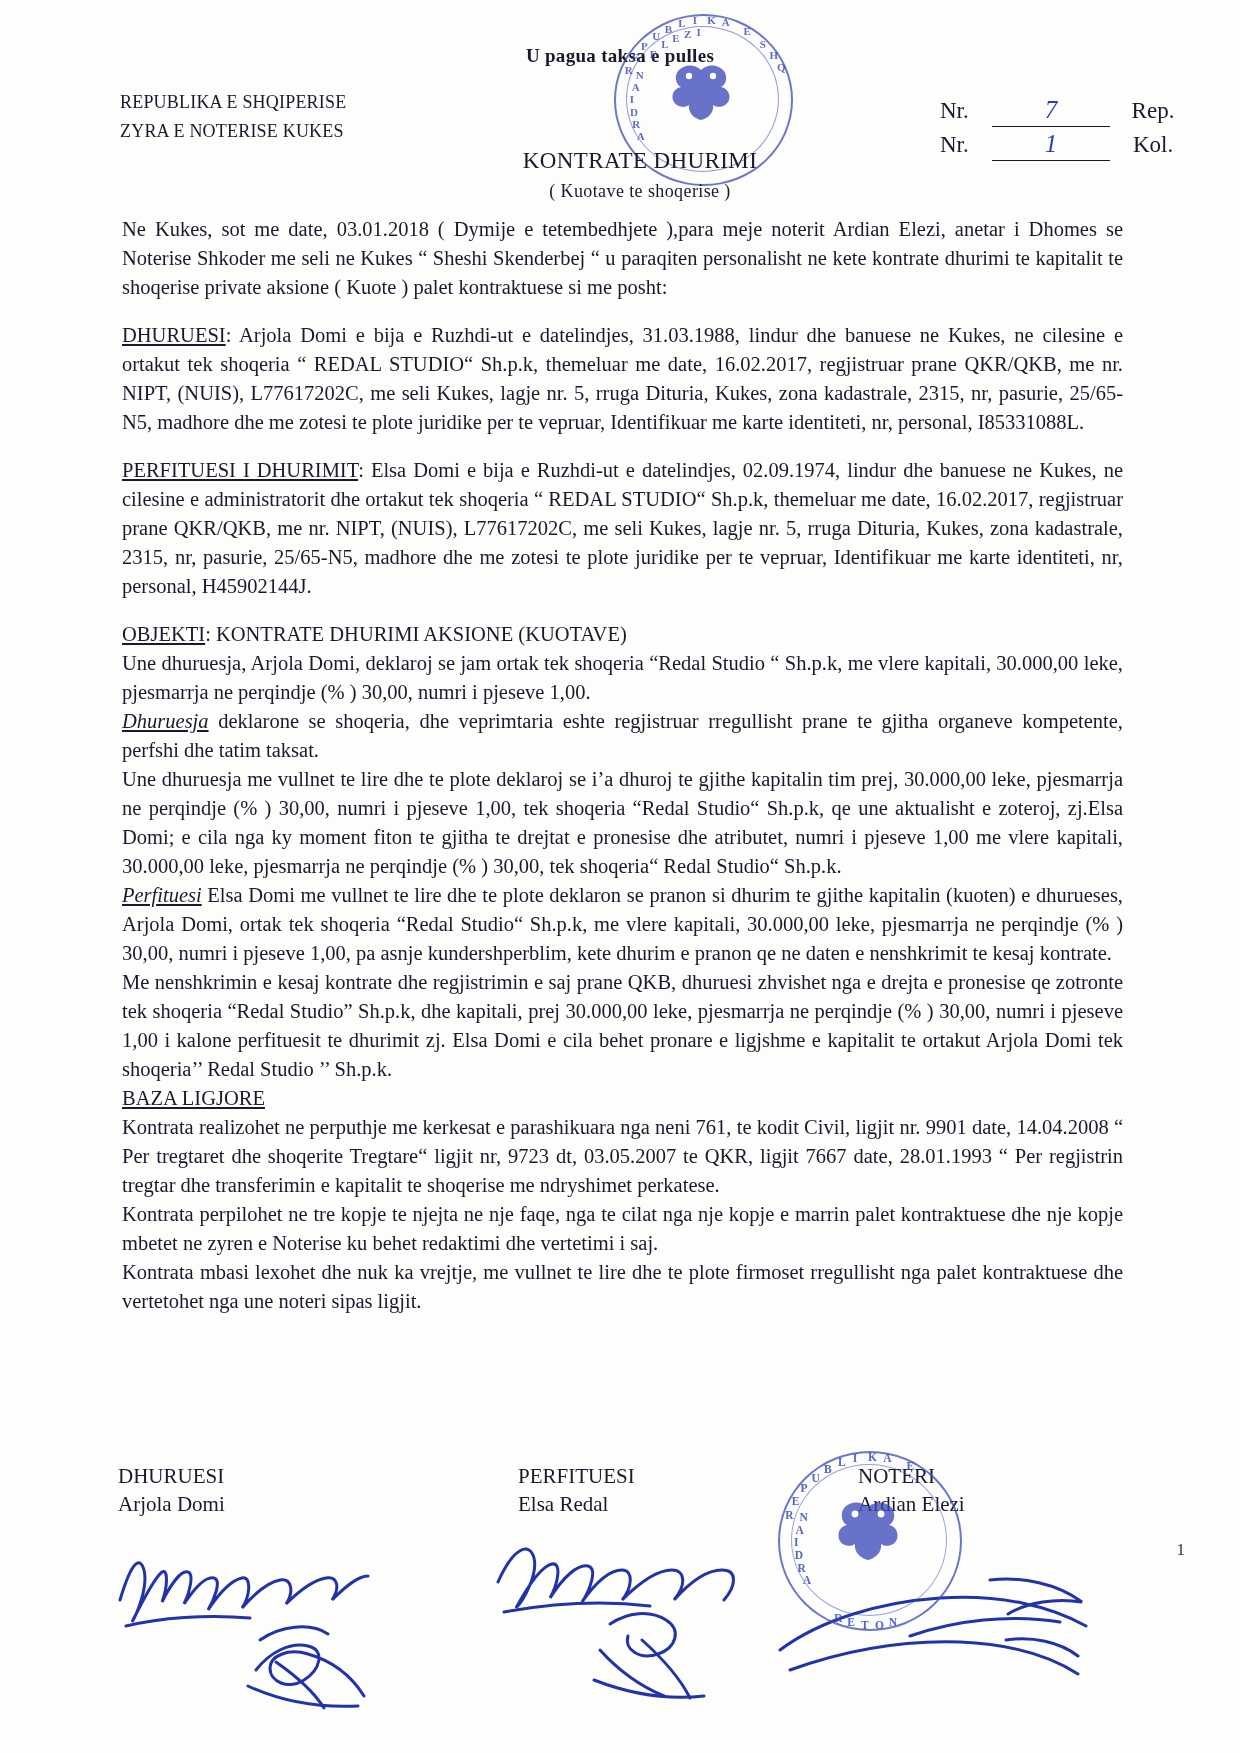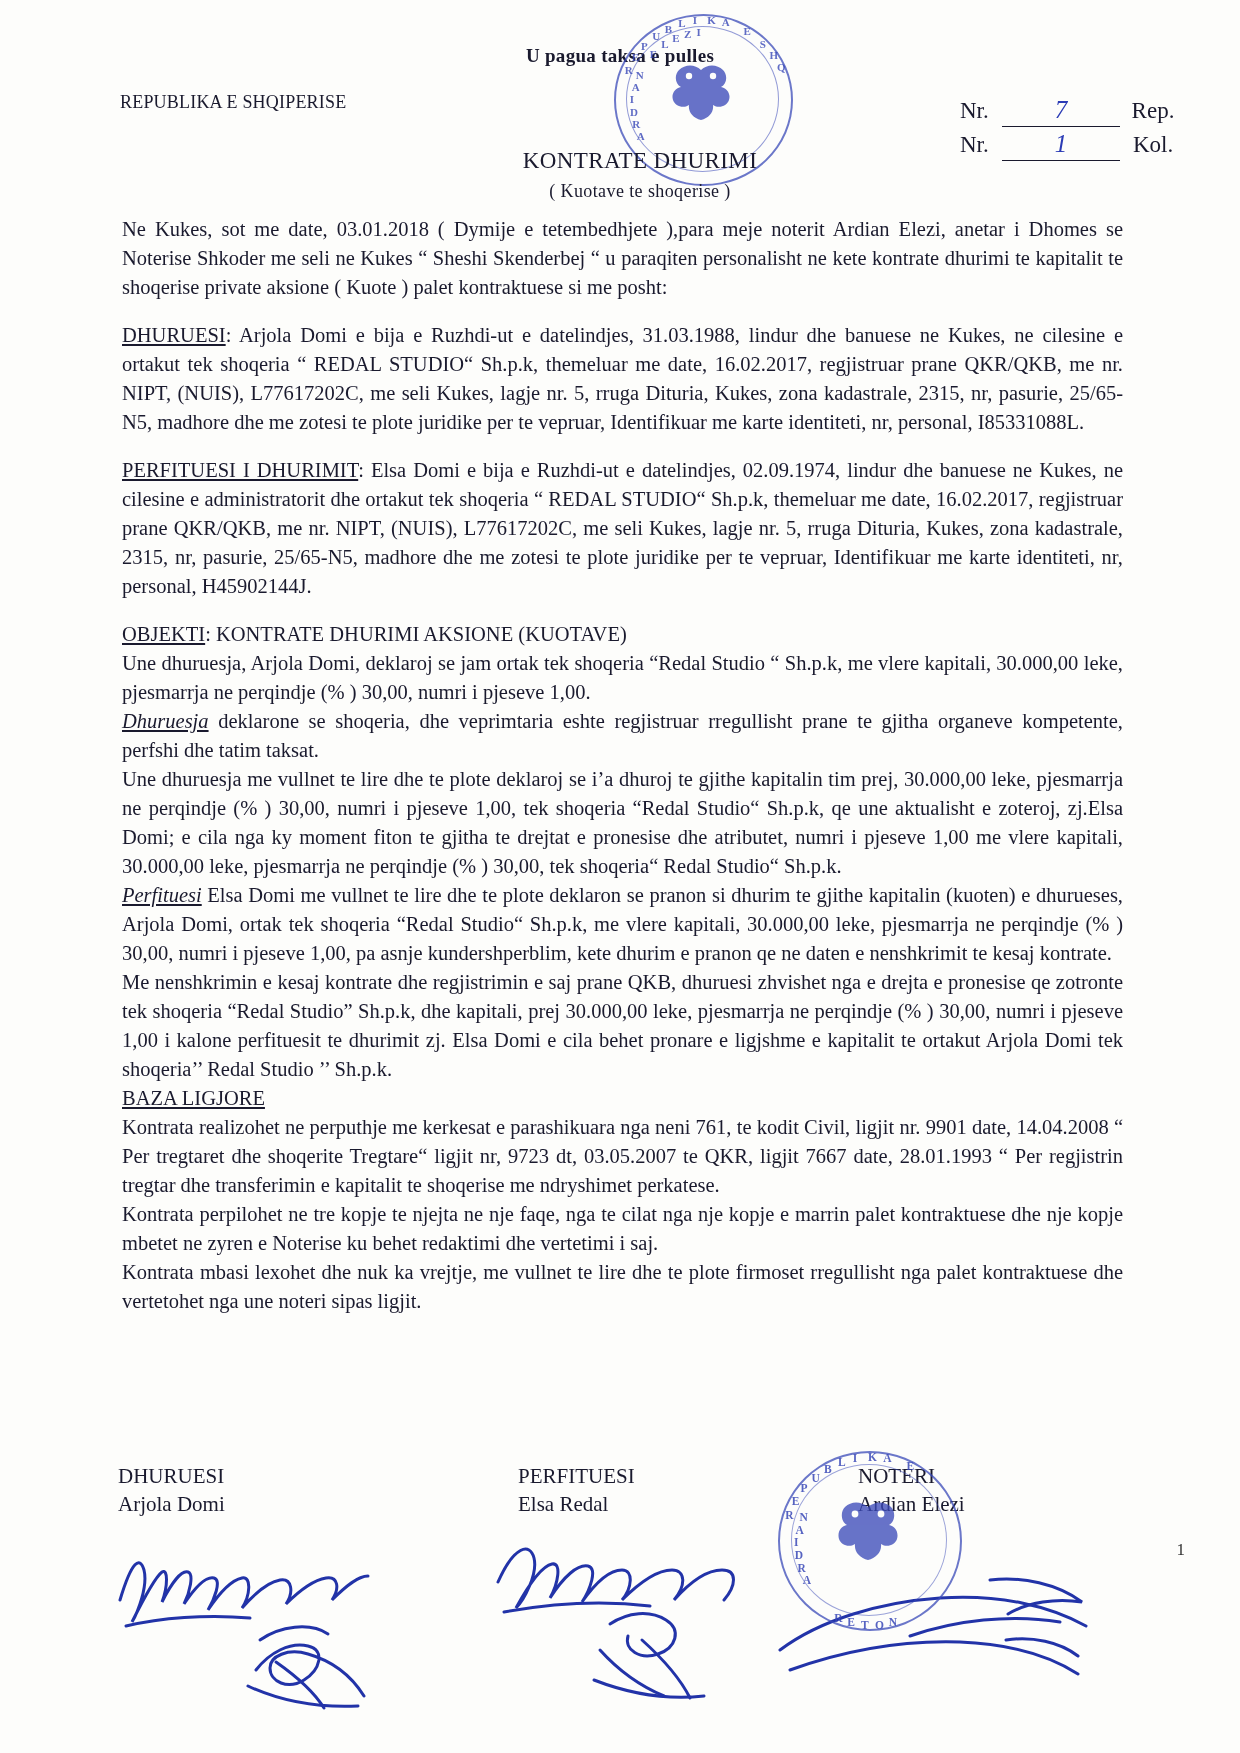--- a/index.html
+++ b/index.html
@@ -111,21 +111,21 @@
     position: absolute;
     right: 60px;
     top: 93px;
     font-size: 23px;
     line-height: 33px;
   }
   .reg-row {
     display: flex;
     align-items: baseline;
     justify-content: flex-end;
-    gap: 6px;
+    gap: 16px;
   }
   .reg-row .lbl { width: 36px; }
   .reg-row .val {
     display: inline-block;
     width: 118px;
     border-bottom: 1.5px solid #1a1a2e;
     text-align: center;
     font-family: "Liberation Serif", serif;
     color: #2b3bb5;
     font-size: 25px;
@@ -265,20 +265,21 @@
       <g fill="#3a49b8" opacity="0.9">
         <path d="M40 10 C34 4 24 4 18 10 C13 15 14 24 20 27 C14 28 10 34 12 40 C14 46 22 49 28 45 C27 52 32 58 40 60 C48 58 53 52 52 45 C58 49 66 46 68 40 C70 34 66 28 60 27 C66 24 67 15 62 10 C56 4 46 4 40 10 Z"></path>
         <circle cx="28" cy="16" r="3.2" fill="#fdfdfb"></circle>
         <circle cx="52" cy="16" r="3.2" fill="#fdfdfb"></circle>
       </g>
     </svg>
   </div>
 
   <div class="header-left">
     <div>REPUBLIKA E SHQIPERISE</div>
+    <div>ZYRA E NOTERISE KUKES</div>
   </div>
 
   <div class="doc-title">
     <div>KONTRATE DHURIMI</div>
     <div class="sub">( Kuotave te shoqerise )</div>
   </div>
 
   <div class="reg-block">
     <div class="reg-row">
       <span class="lbl">Nr.</span>

